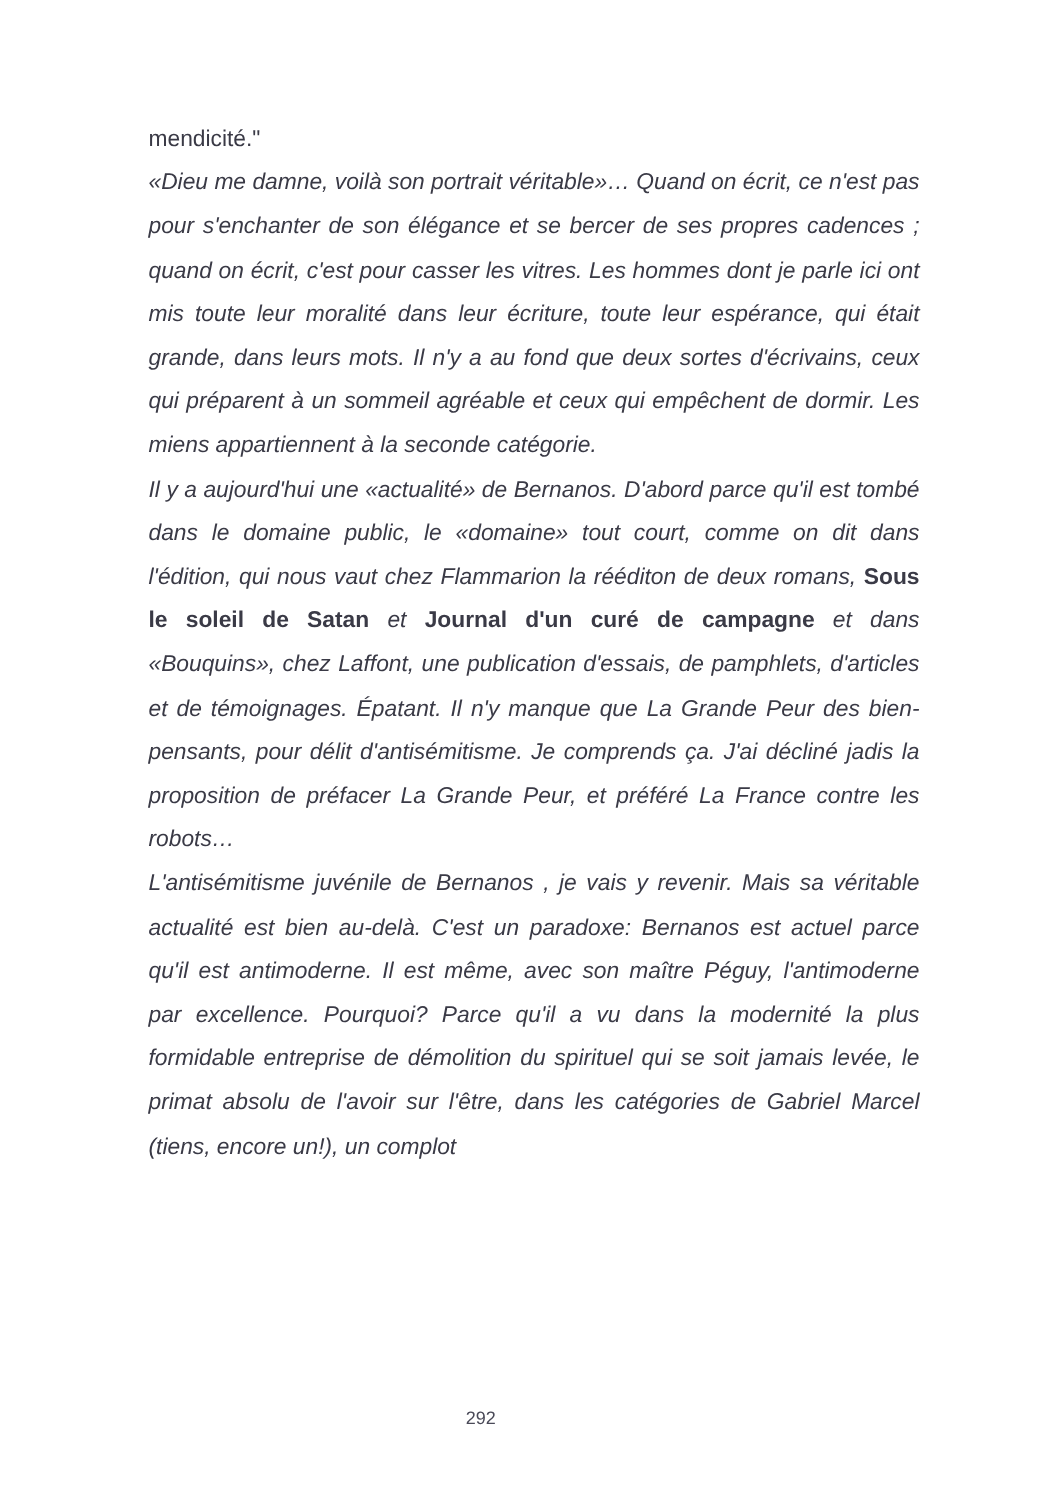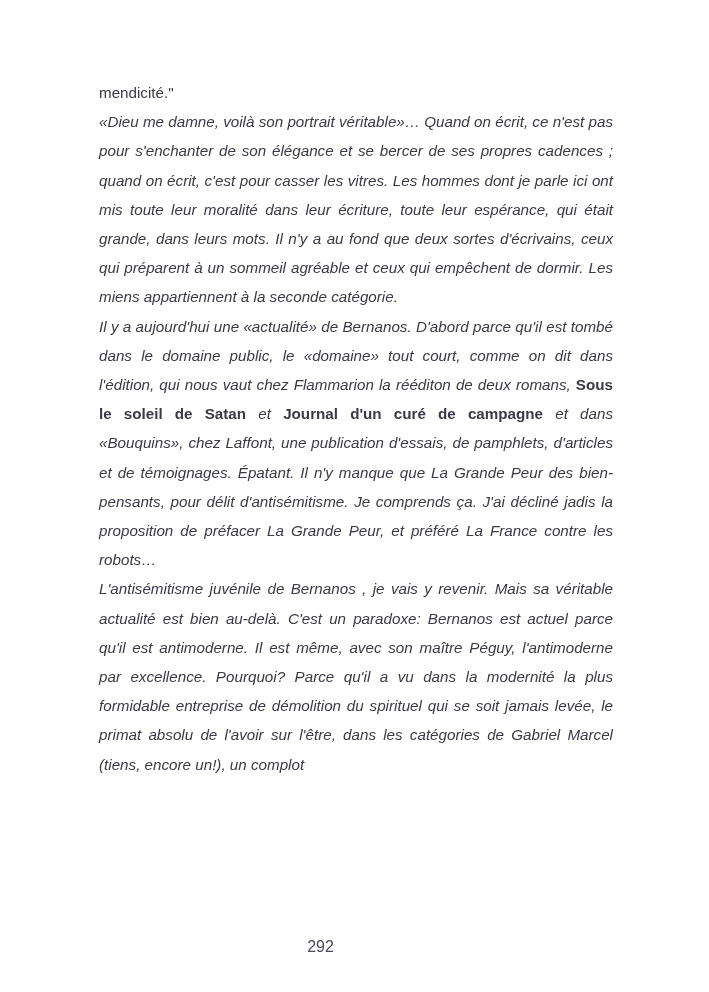--- a/index.html
+++ b/index.html
@@ -44,21 +44,21 @@
   }
   .upright {
     font-style: normal;
   }
   .page-number {
     position: absolute;
     left: 0;
     top: 938px;
     width: 641px;
     text-align: center;
-    font-size: 16px;
+    font-size: 12px;
     color: #4a4a58;
   }
 </style>
 </head>
 <body>
 
 <div class="page">
   <div class="text-body">
 
     <p class="para first">

